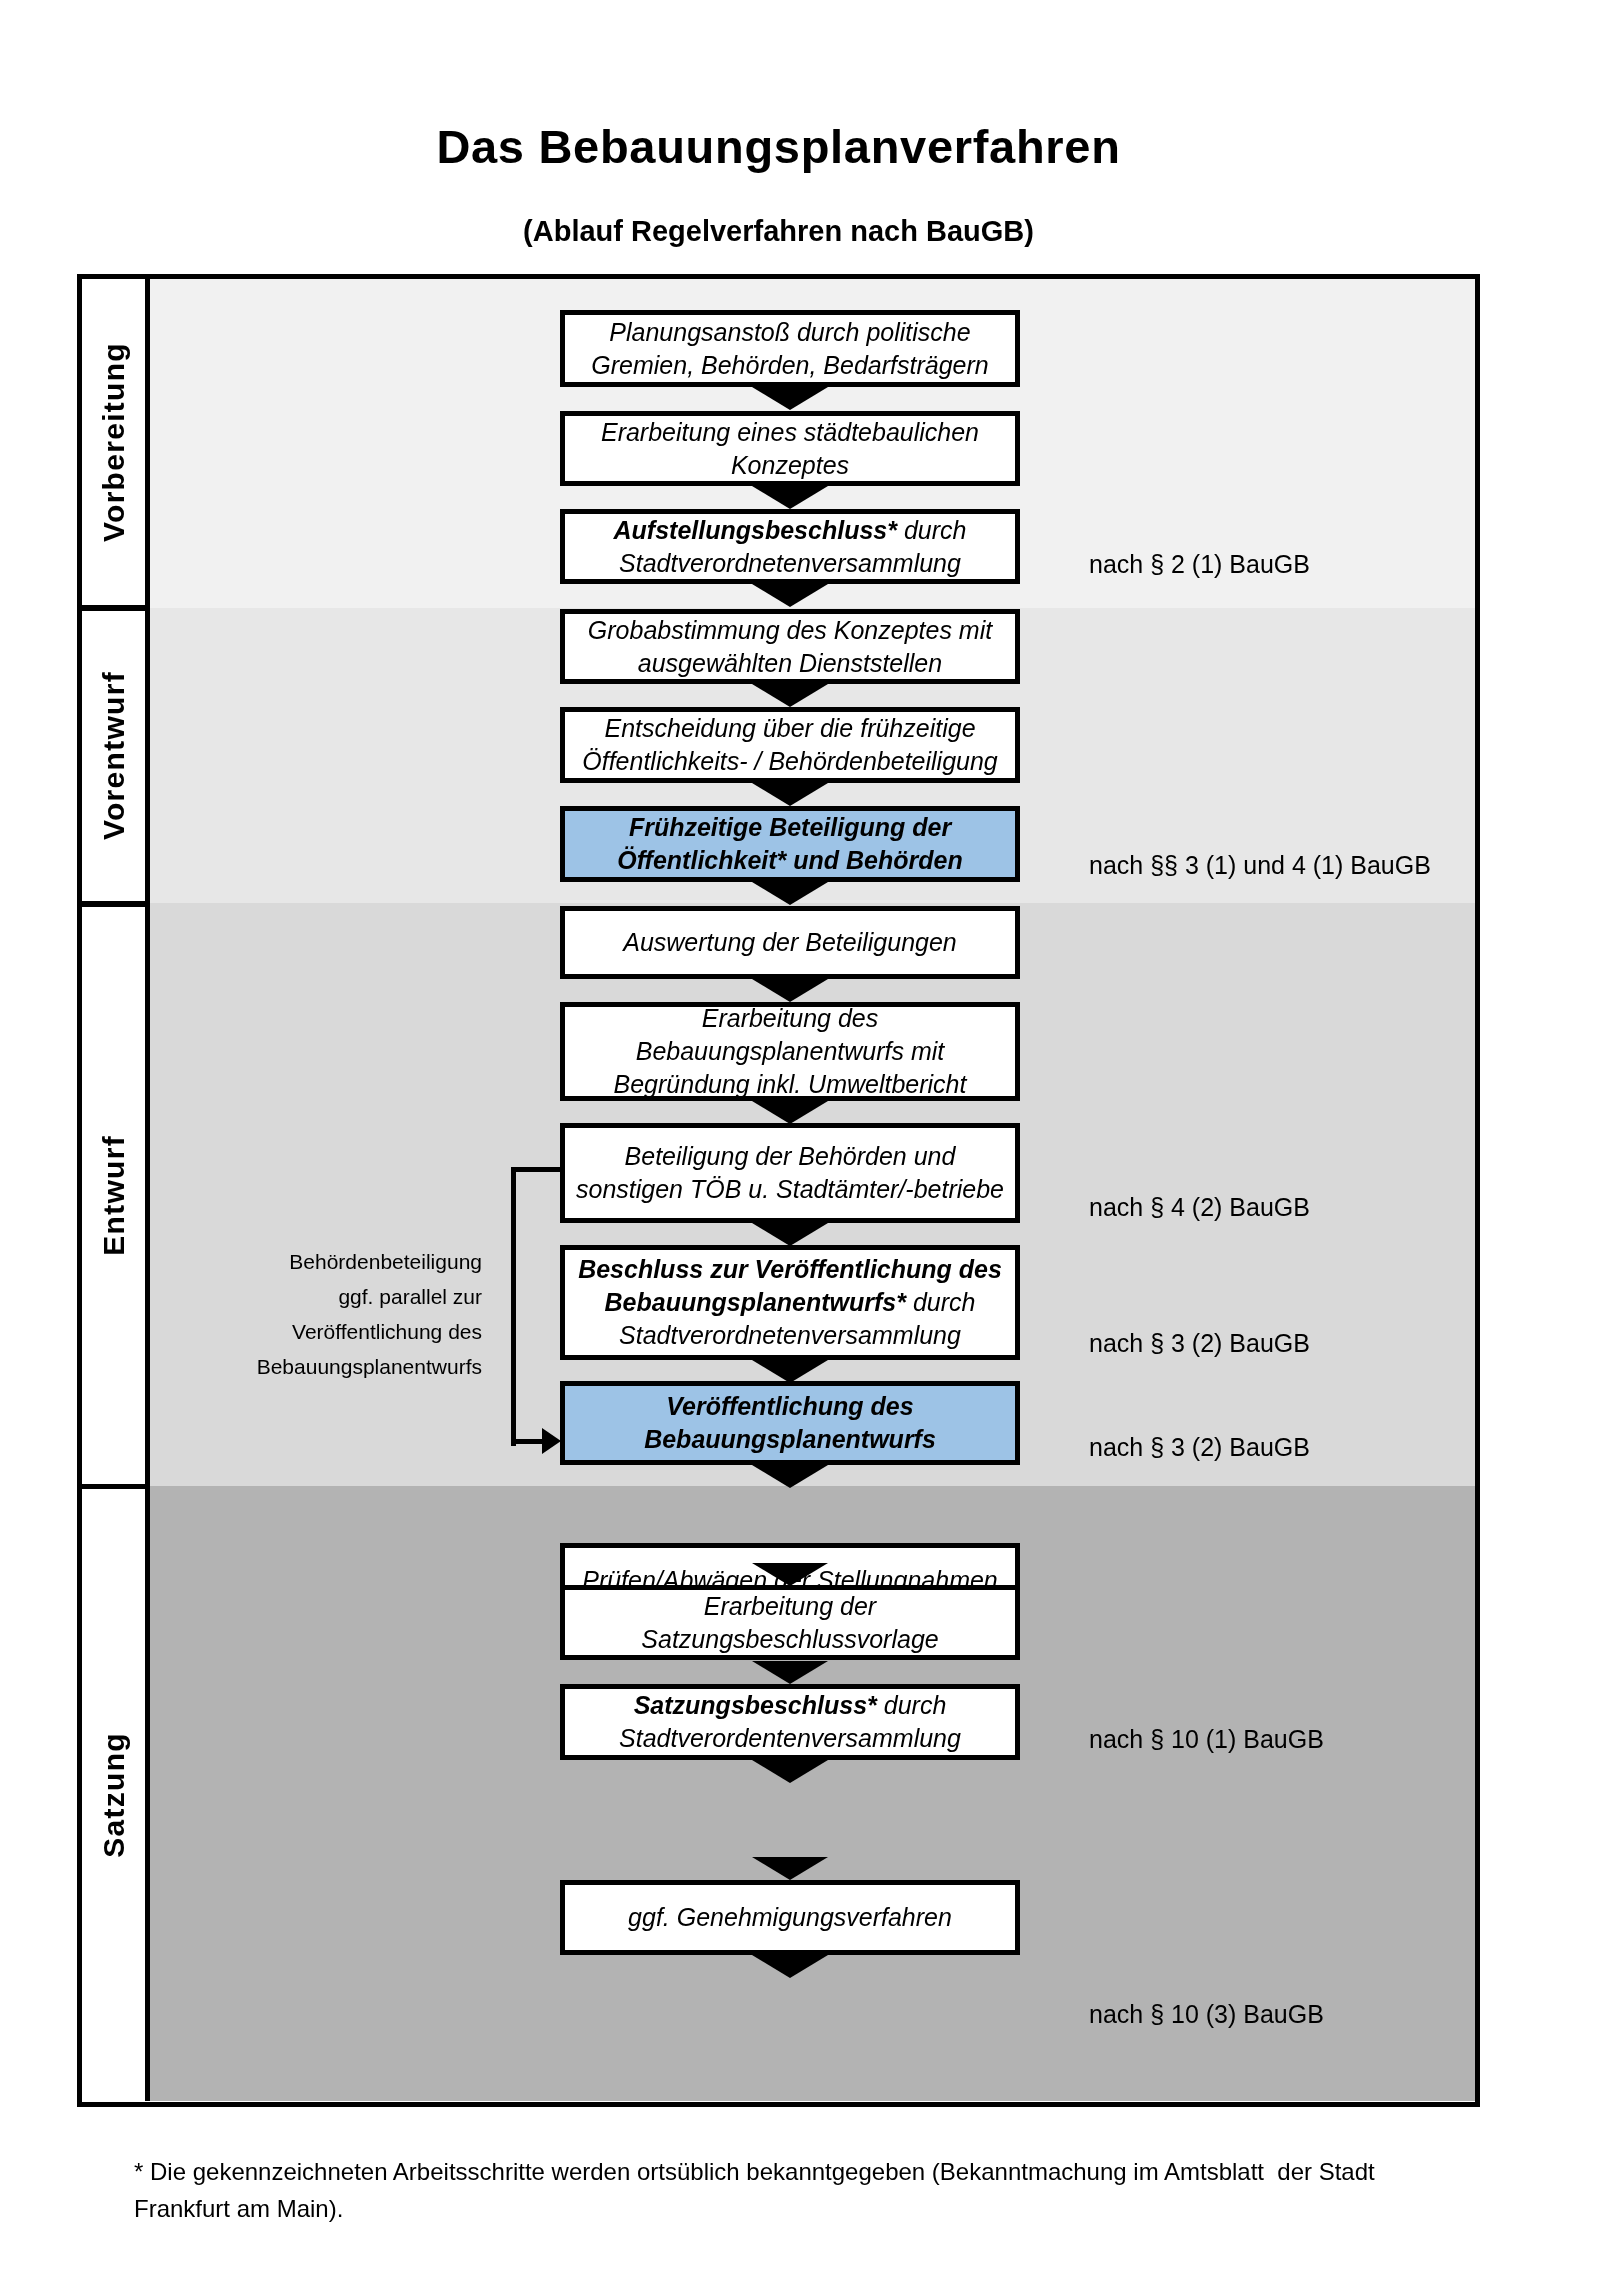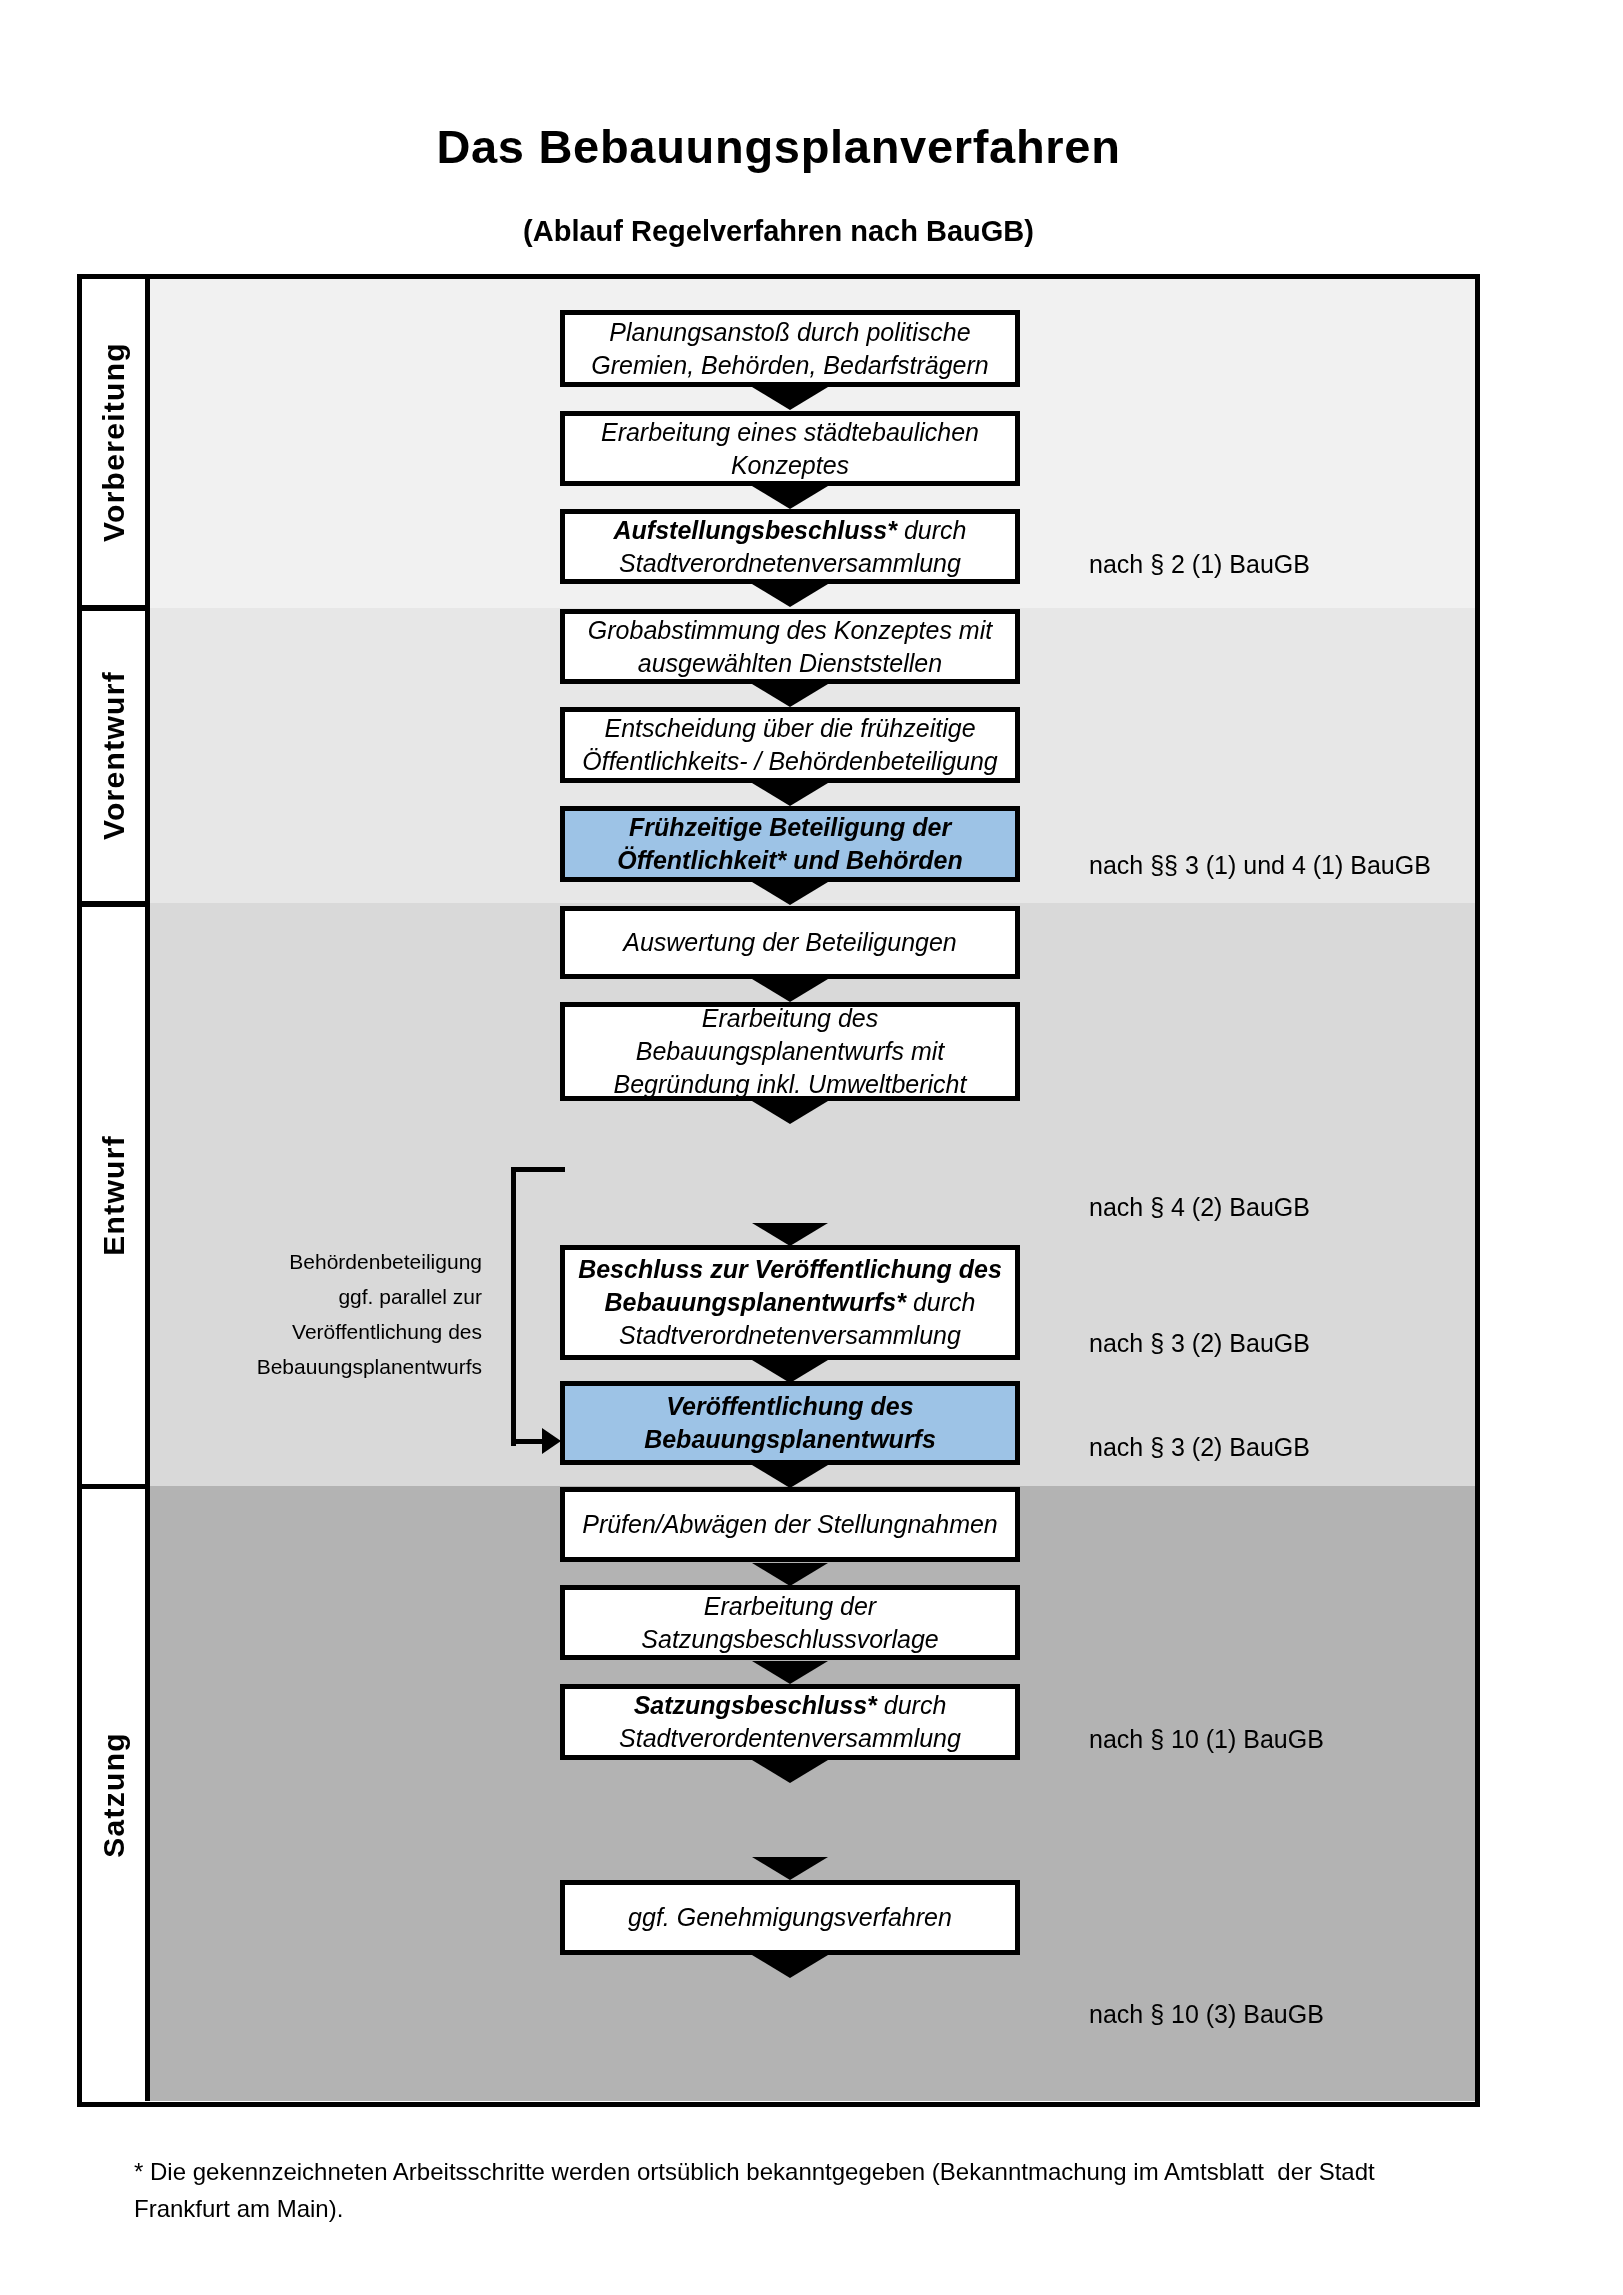--- a/index.html
+++ b/index.html
@@ -122,36 +122,40 @@
     </div>
     <div class="arrow" style="top:700px;"></div>
 
     <div class="box" style="top:723px;height:99px;">
       <span class="txt"><span class="bd"></span><span>Erarbeitung des
 Bebauungsplanentwurfs mit
 Begründung inkl. Umweltbericht</span></span>
     </div>
     <div class="arrow" style="top:822px;"></div>
 
+    <div class="box" style="top:844px;height:100px;">
+      <span class="txt"><span class="bd"></span><span>Beteiligung der Behörden und
+sonstigen TÖB u. Stadtämter/-betriebe</span></span>
+    </div>
     <div class="arrow" style="top:944px;"></div>
 
     <div class="box" style="top:966px;height:115px;">
       <span class="txt"><span class="bd">Beschluss zur Veröffentlichung des
 Bebauungsplanentwurfs*</span><span> durch
 Stadtverordnetenversammlung</span></span>
     </div>
     <div class="arrow" style="top:1081px;"></div>
 
     <div class="box blue" style="top:1102px;height:84px;">
       <span class="txt"><span class="bd">Veröffentlichung des
 Bebauungsplanentwurfs</span><span></span></span>
     </div>
     <div class="arrow" style="top:1186px;"></div>
 
-    <div class="box" style="top:1208px;height:75px;">
+    <div class="box" style="top:1264px;height:75px;">
       <span class="txt"><span class="bd"></span><span>Prüfen/Abwägen der Stellungnahmen</span></span>
     </div>
     <div class="arrow" style="top:1284px;"></div>
 
     <div class="box" style="top:1306px;height:75px;">
       <span class="txt"><span class="bd"></span><span>Erarbeitung der
 Satzungsbeschlussvorlage</span></span>
     </div>
     <div class="arrow" style="top:1382px;"></div>
 

